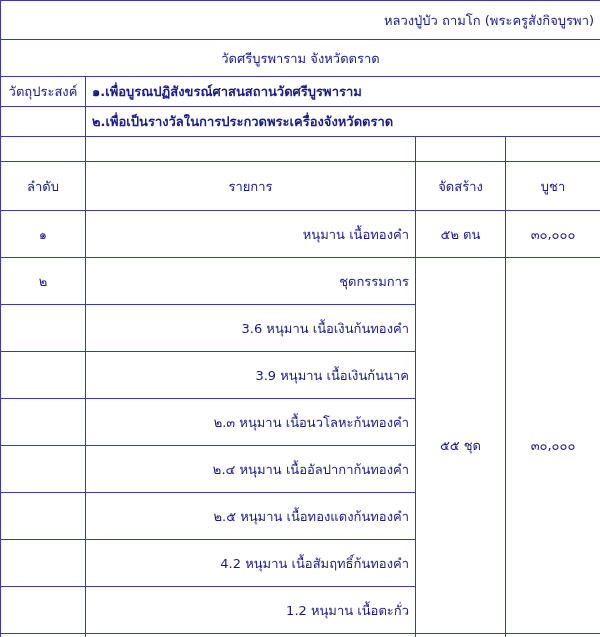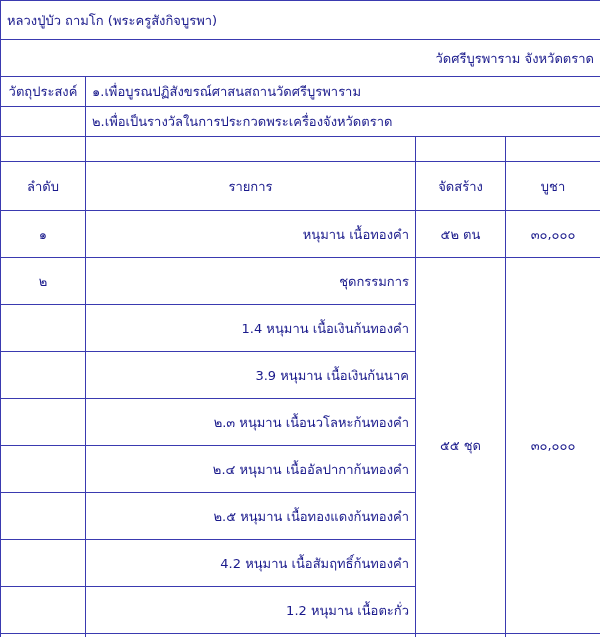--- a/index.html
+++ b/index.html
@@ -29,39 +29,40 @@
     border: 1px solid #3a3ab0;
     color: #1a1a8c;
     font-size: 13px;
     padding: 4px 6px;
     vertical-align: middle;
     background: #ffffff;
   }
   .c-center { text-align: center; }
   .c-left { text-align: right; }
   .title-row td {
-    text-align: left;
+    text-align: right;
     font-size: 15px;
     height: 30px;
     border-left: 1px solid #3a3ab0;
     border-right: 1px solid #3a3ab0;
     border-radius: 15px;
   }
   .sub-row td {
-    text-align: right;
+    text-align: center;
     font-size: 14px;
     height: 28px;
   }
   .purpose-label {
     text-align: center;
     font-size: 13px;
   }
   .purpose-text {
     text-align: left;
     font-size: 13px;
+    font-weight: bold;
   }
   .spacer-row td { height: 16px; }
   .head-row td {
     text-align: center;
     font-size: 14px;
     height: 40px;
     font-family: Liberation Mono, monospace;
   }
   .body-row td { height: 38px; }
   .nowrap { white-space: nowrap; }
@@ -120,21 +121,21 @@
 
       <tr class="body-row">
         <td class="c-center">๒</td>
         <td class="c-left">ชุดกรรมการ</td>
         <td class="c-center nowrap" rowspan="8">๕๕ ชุด</td>
         <td class="c-center nowrap" rowspan="8">๓๐,๐๐๐</td>
       </tr>
 
       <tr class="body-row">
         <td class="c-center"></td>
-        <td class="c-left">1.4 หนุมาน เนื้อเงินก้นทองคำ</td>
+        <td class="c-left">3.6 หนุมาน เนื้อเงินก้นทองคำ</td>
       </tr>
       <tr class="body-row">
         <td class="c-center"></td>
         <td class="c-left">3.9 หนุมาน เนื้อเงินก้นนาค</td>
       </tr>
       <tr class="body-row">
         <td class="c-center"></td>
         <td class="c-left">๒.๓ หนุมาน เนื้อนวโลหะก้นทองคำ</td>
       </tr>
       <tr class="body-row">

